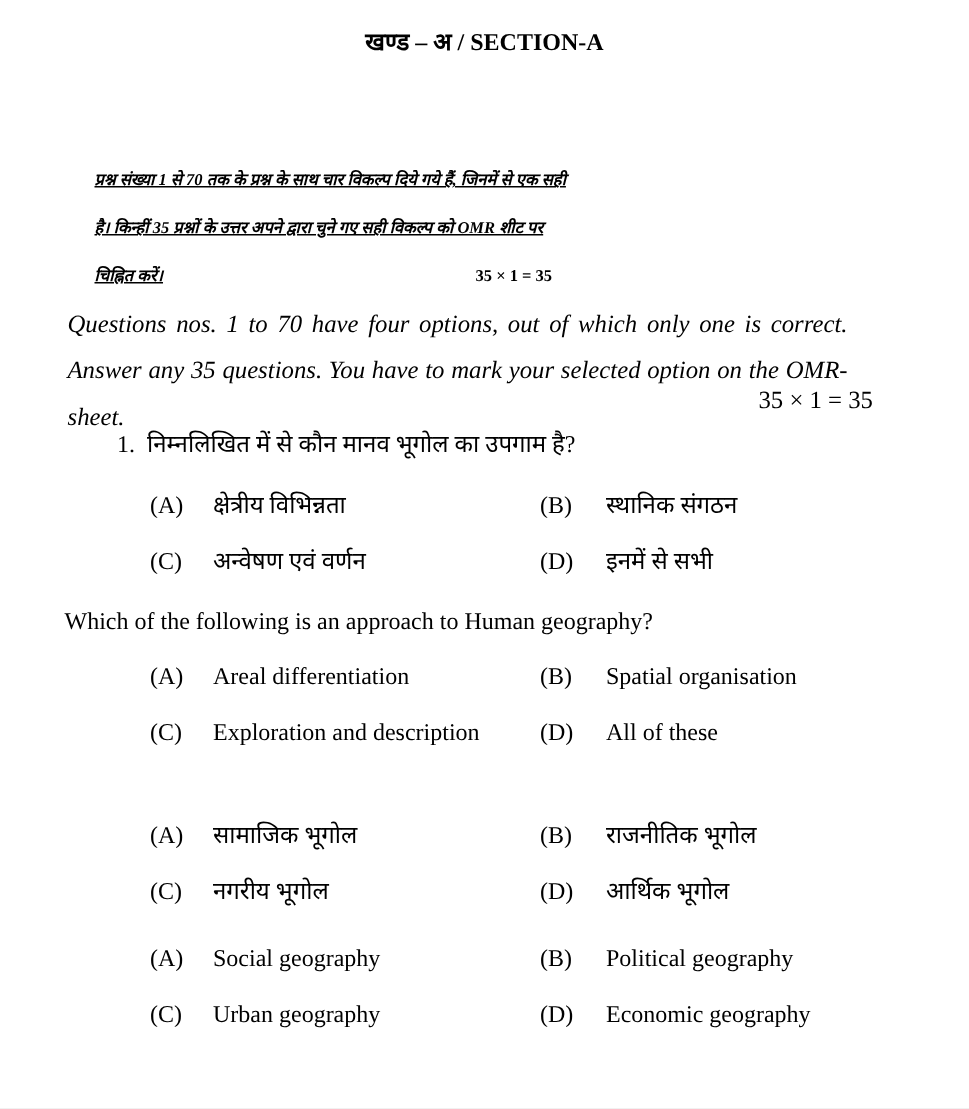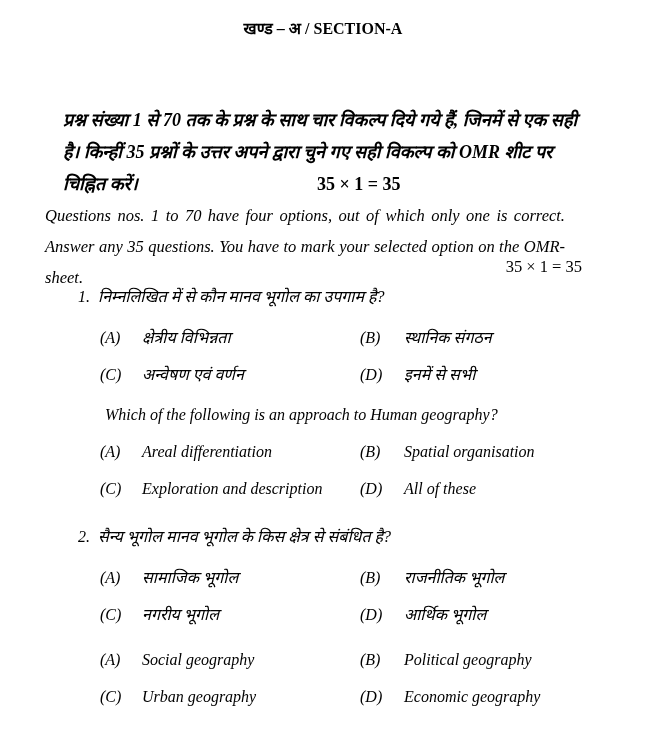--- a/index.html
+++ b/index.html
@@ -30,21 +30,22 @@
   .header-line-2 { top: 52px; }
 
   .instr-hi {
     top: 104px;
     left: 63px;
     width: 522px;
     right: auto;
     font-weight: bold;
     font-style: italic;
     line-height: 32px;
-    font-size: 18px;
+    font-size: 11px;
+    text-decoration: underline;
   }
   .instr-hi .line { position: relative; white-space: nowrap; }
   .instr-hi .marks {
     position: absolute;
     left: 254px;
     top: 0;
     font-style: normal;
     font-weight: bold;
     white-space: nowrap;
   }
@@ -61,21 +62,21 @@
   }
   .marks-en {
     top: 256px;
     right: 64px;
     left: auto;
     text-align: right;
     font-size: 16.5px;
     line-height: 22px;
   }
 
-  .question { position: absolute; left: 0; width: 588px; font-style: italic; }
+  .question { position: absolute; left: 0; width: 588px; }
   .q1 { top: 287px; }
   .q2 { top: 527px; }
 
   .q-line {
     padding-left: 78px;
     line-height: 20px;
     white-space: nowrap;
   }
   .q-num { display: inline-block; width: 20px; }
 
@@ -85,21 +86,21 @@
   .opt-row {
     display: grid;
     grid-template-columns: 42px 218px 44px 1fr;
     padding-left: 100px;
     line-height: 37px;
     white-space: nowrap;
   }
 
   .q-en {
     margin-top: 12px;
-    padding-left: 105px;
+    padding-left: 43px;
     line-height: 20px;
     white-space: nowrap;
   }
 </style>
 </head>
 <body>
 
 <div class="page">
 
   <div class="abs header-line header-line-1">खण्ड – अ / SECTION-A</div>
@@ -145,23 +146,20 @@
       <div class="opt-row">
         <span>(C)</span>
         <span>Exploration and description</span>
         <span>(D)</span>
         <span>All of these</span>
       </div>
     </div>
   </div>
 
   <div class="question q2">
-    <div class="q-line">
-      <span class="q-num">2.</span><span>सैन्य भूगोल मानव भूगोल के किस क्षेत्र से संबंधित है?</span>
-    </div>
     <div class="opts">
       <div class="opt-row">
         <span>(A)</span>
         <span>सामाजिक भूगोल</span>
         <span>(B)</span>
         <span>राजनीतिक भूगोल</span>
       </div>
       <div class="opt-row">
         <span>(C)</span>
         <span>नगरीय भूगोल</span>

